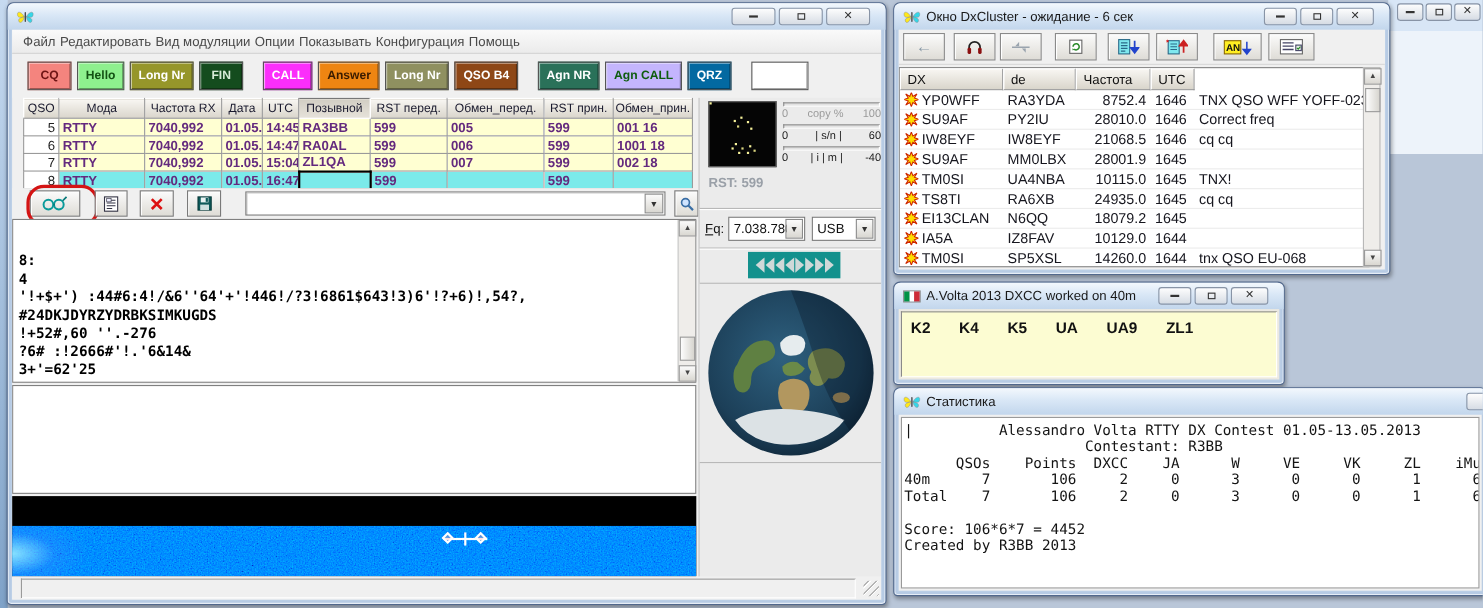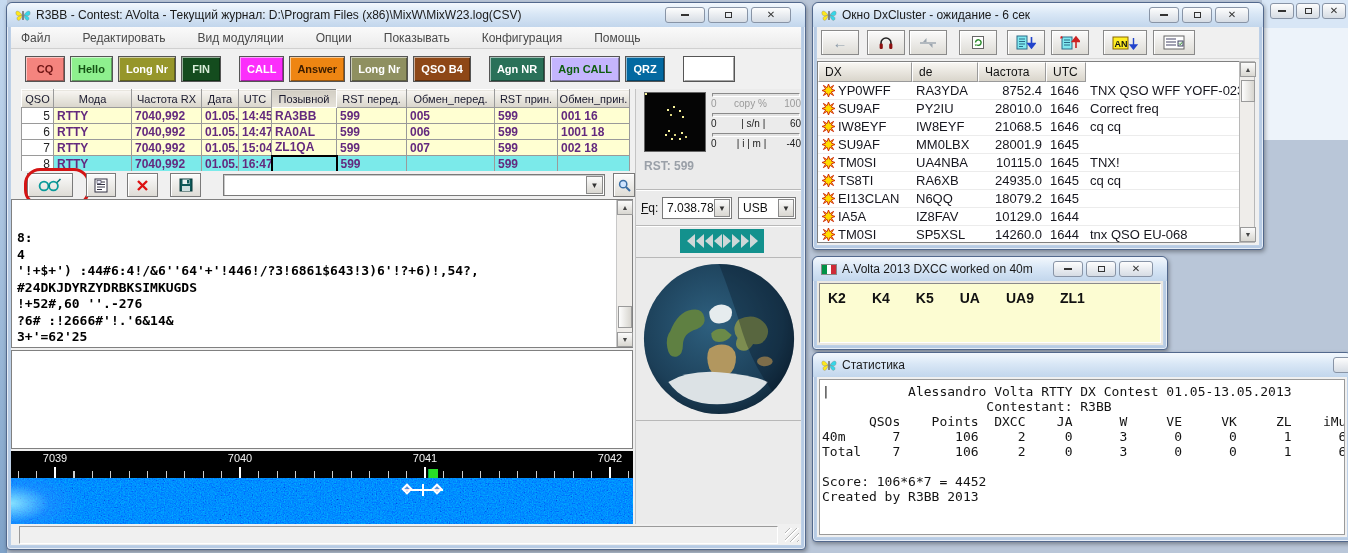--- a/index.html
+++ b/index.html
@@ -17,21 +17,21 @@
             display:flex; align-items:center; justify-content:center; font-size:10px; line-height:1; color:#333; }
   .tb-btn .sq { width:7px; height:6px; border:1px solid #333; display:inline-block; }
   .tb-btn .mini { width:8px; height:0; border-bottom:2px solid #333; display:inline-block; }
   .client { position:absolute; left:4px; right:4px; top:24px; bottom:4px; background:#f0f0f0; overflow:hidden; }
 
   .icon16 { width:16px; height:16px; flex:0 0 auto; }
 
   
   #main-win { left:6px; top:2px; width:800px; height:548px; }
   .menubar { position:absolute; left:0; top:0; width:100%; height:22px; background:linear-gradient(#fafafa,#ebebeb);
-             border-bottom:1px solid #d0d0d0; display:flex; align-items:center; gap:32px; padding:0 10px; font-size:12px; color:#4a4a4a; }
+             border-bottom:1px solid #d0d0d0; display:flex; align-items:center; gap:4px; padding:0 10px; font-size:12px; color:#4a4a4a; }
   .macrobar { position:absolute; left:0; top:22px; width:100%; height:40px; background:#f0f0f0; display:flex; align-items:center; padding:0 0 0 14px; }
   .mgroup { display:flex; gap:5px; margin-right:18px; }
   .macro { height:26px; padding:0 7px; min-width:40px; font-size:11px; font-weight:bold; display:flex; align-items:center; justify-content:center;
            border:1px solid #555; box-shadow: inset 1px 1px 0 rgba(255,255,255,.55), inset -1px -1px 0 rgba(0,0,0,.35); white-space:nowrap; }
   .macro.blank { background:#fff; width:52px; }
 
   
   .log { position:absolute; left:10px; top:62px; width:608px; border-collapse:collapse; table-layout:fixed;
          border:1px solid #808080; background:#fff; }
   .log th { height:18px; background:linear-gradient(#f8f6f2,#d9d5cb); border:1px solid #9a9a9a; border-top-color:#fff; border-left-color:#fff;
@@ -173,21 +173,20 @@
     </div>
   </div>
 
   <div class="win" id="main-win">
     <div class="titlebar">
       <svg class="icon16" viewBox="0 0 16 16">
         <path d="M7 8 C4 3,0 3,1 7 C1.6 9.4,5 9,7 8 C5 9,1.6 9.2,2 12 C3 15,6 13,7 9 Z" fill="#ffe81a" stroke="#888" stroke-width=".4"></path>
         <path d="M9 8 C12 3,16 3,15 7 C14.4 9.4,11 9,9 8 C11 9,14.4 9.2,14 12 C13 15,10 13,9 9 Z" fill="#35d6e8" stroke="#888" stroke-width=".4"></path>
         <rect x="7.4" y="4" width="1.2" height="9" rx=".6" fill="#444"></rect>
       </svg>
-      <span>R3BB - Contest: AVolta - Текущий журнал: D:\Program Files (x86)\MixW\MixW23.log(CSV)</span>
       <div class="tb-btns">
         <div class="tb-btn">
             <span class="mini"></span>
           </div>
         <div class="tb-btn">
             <span class="sq"></span>
           </div>
         <div class="tb-btn">✕</div>
       </div>
     </div>
@@ -351,31 +350,20 @@
 3+'=62'25</pre>
       <div class="rxscroll">
         <div class="sc-btn" style="top:0;">▲</div>
         <div class="sc-thumb" style="top:106px;"></div>
         <div class="sc-btn" style="bottom:0;">▼</div>
       </div>
 
       <div class="txpane"></div>
 
       <div class="waterfall">
-        <div class="wf-ruler">
-          <span class="wf-lbl" style="left:44px">7039</span>
-          <span class="wf-lbl" style="left:229px">7040</span>
-          <span class="wf-lbl" style="left:414px">7041</span>
-          <span class="wf-lbl" style="left:599px">7042</span>
-          <div class="wf-tick" style="left:43px"></div>
-          <div class="wf-tick" style="left:228px"></div>
-          <div class="wf-tick" style="left:413px"></div>
-          <div class="wf-tick" style="left:598px"></div>
-          <div class="wf-flag" style="left:417px"></div>
-        </div>
         <div class="wf-noise">
           <svg width="622" height="46">
             <filter id="wfnz">
                 <feTurbulence type="fractalNoise" baseFrequency="0.75" numOctaves="2" seed="7"></feTurbulence>
               <feColorMatrix type="matrix" values="0 0 0 0 0  0.35 0.35 0 0 -0.08  1.5 1.5 0 0 0.03  0 0 0 0 1"></feColorMatrix>
               </filter>
             <rect width="622" height="46" filter="url(#wfnz)"></rect>
           </svg>
         </div>
         <div class="wf-glow"></div>

